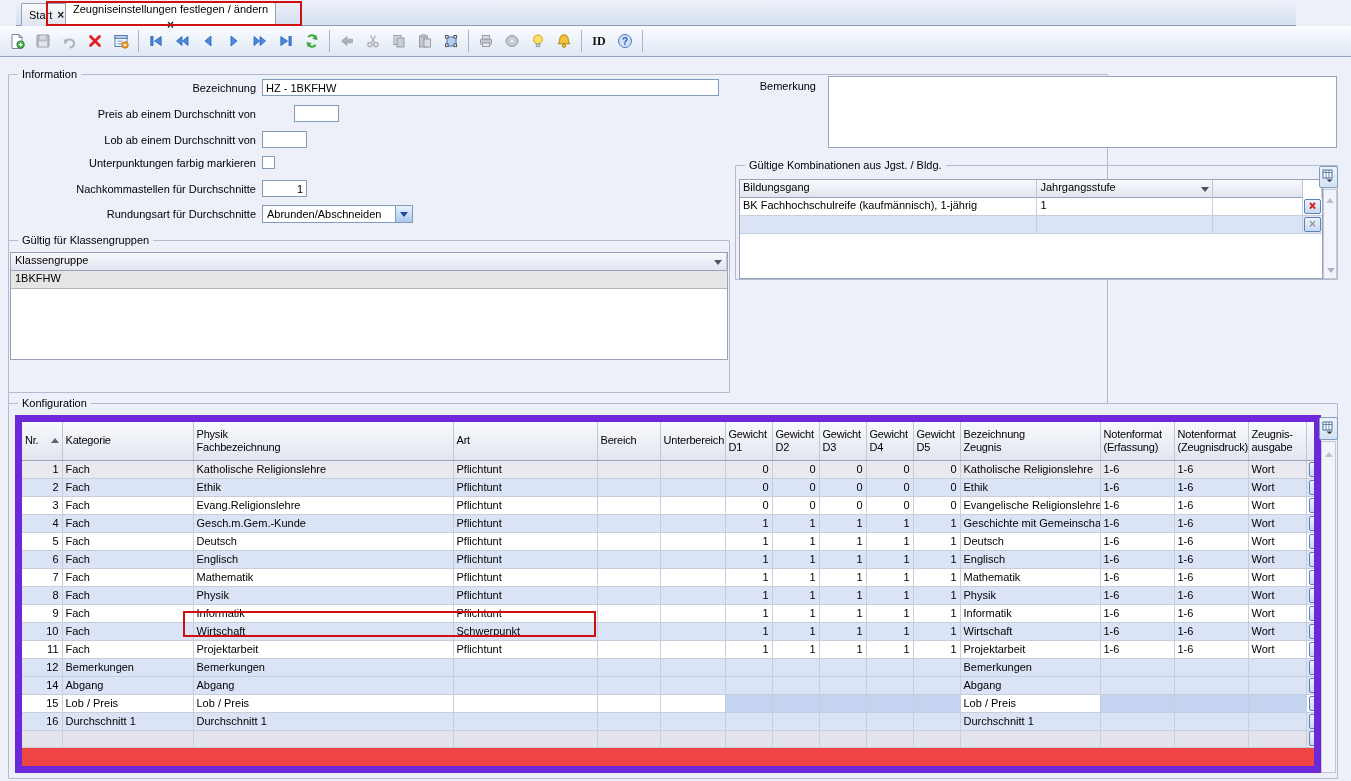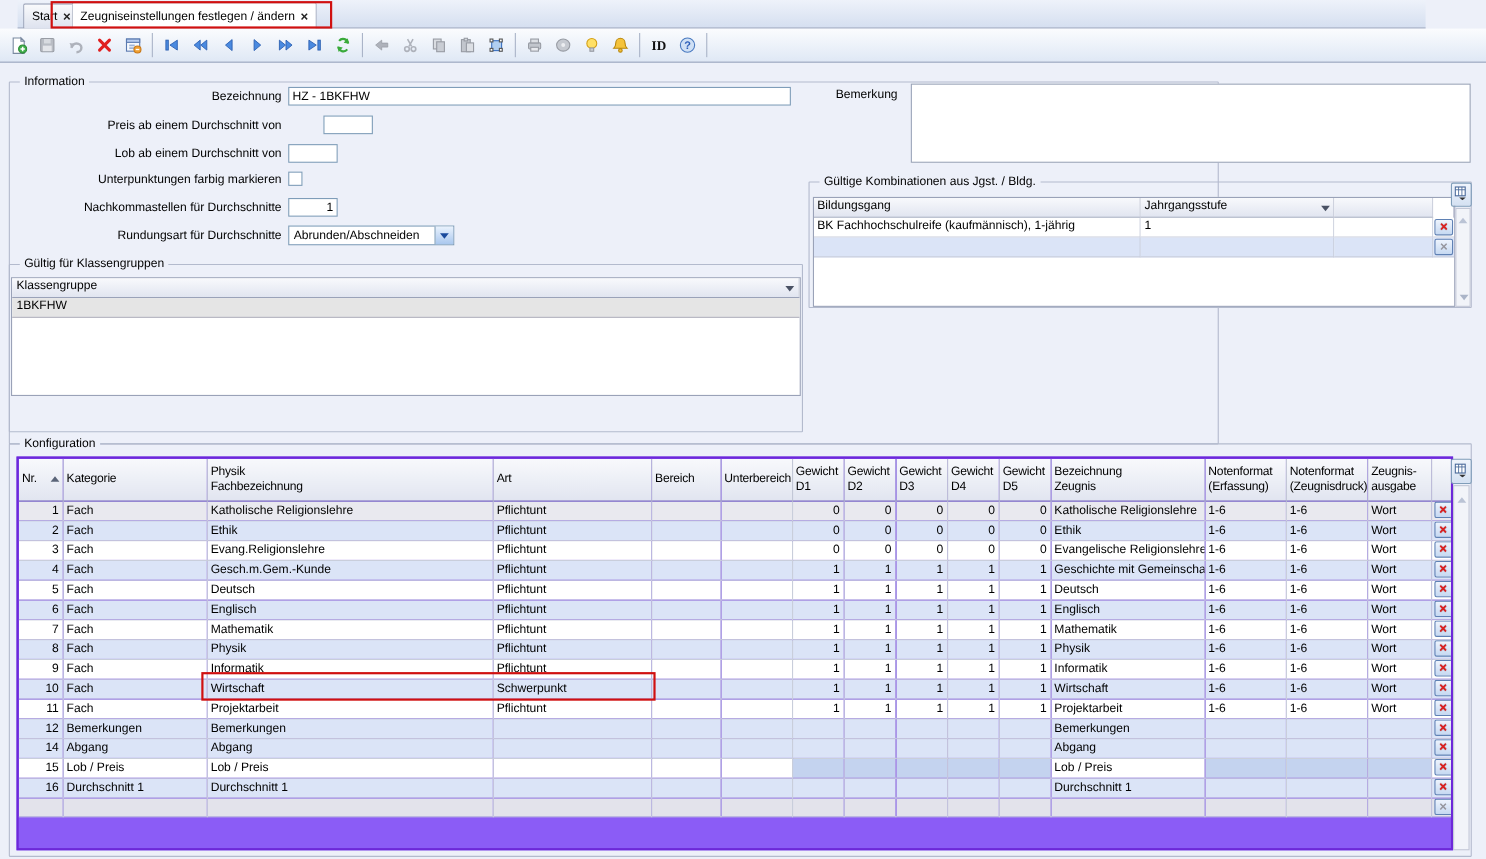--- a/index.html
+++ b/index.html
@@ -9,21 +9,21 @@
     font-size:11px; color:#000; background:#edf0f9; position:relative;
     overflow:hidden;
   }
   
   .tabbar { position:absolute; left:16px; top:0; width:1280px; height:26px;
     background:linear-gradient(#eef2fa,#d5dff0);
     border-bottom:1px solid #8e9ab4;padding-left:23px; }
   .tab { position:absolute; height:23px; top:3px; display:flex; align-items:center;
     padding:0 7px; gap:5px; background:linear-gradient(#f9fafc,#dde2ee);
     border:1px solid #98a0b4; border-bottom:none; border-radius:2px 2px 0 0; cursor:default; }
-  .tab.active { top:2px; height:24px; background:#fff; z-index:2; }
+  .tab.active { top:2px; height:24px; background:#fff; z-index:2;flex-direction:column; }
   .tab-close { font-weight:bold; font-size:12px; line-height:10px; color:#222; }
   
   .toolbar { position:absolute; left:0; top:26px; width:1351px; height:31px;
     background:linear-gradient(#fbfcfe,#dfe8f5); border-bottom:1px solid #93a0bb;
     display:flex; align-items:center; padding-left:4px; }
   .tb-btn { width:24px; height:24px; border:none; background:transparent;
     display:flex; align-items:center; justify-content:center; margin:0 1px; padding:0; }
   .tb-btn .icon { display:flex; align-items:center; justify-content:center; width:18px; height:18px; }
   .tb-btn .icon.txt { font-weight:bold; font-size:12px; color:#111; width:auto; font-family:"Liberation Serif","DejaVu Serif",serif; }
   .tb-sep { width:1px; height:22px; background:#aab4c8; margin:0 4px; }
@@ -74,21 +74,21 @@
     align-items:center; justify-content:center; background:#fff; }
   .krow.alt .kcx { background:#dbe4f7; }
   .kc1 { width:298px; } .kc2 { width:176px; } .kc3 { width:90px; }
   .khead .kc1 { width:298px; } .khead .kc2 { width:176px; } .khead .kc3 { width:90px; }
   .khead .kcx { width:19px; border-bottom:none; }
   
   .klwrap { position:absolute; background:#fff; border:1px solid #9aa2b8; overflow:hidden; }
   .klhead { height:18px; padding:1px 4px; }
   .klrow { height:18px; padding:1px 4px; background:#e5e5e5; border-bottom:1px solid #b4b4c0; }
   
-  .konfig-wrap { position:absolute; background:#8b5cf6; border:2px solid #6d28d9; overflow:hidden; }
+  .konfig-wrap { position:absolute; background:#ef4444; border:7px solid #6d28d9; overflow:hidden; }
   table.grid { border-collapse:collapse; table-layout:fixed; width:1306px; font-size:11px; }
   table.grid th { background:linear-gradient(#f8f9fc,#e1e5f0); border-right:1px solid #c2c7d6;
     border-bottom:1px solid #9aa2b8; font-weight:normal; text-align:left; vertical-align:middle;
     padding:1px 3px; white-space:pre-line; line-height:13px; height:38px; letter-spacing:-0.2px; overflow:hidden; }
   table.grid td { border-right:1px solid #c9cedb; border-bottom:1px solid #c9cedb; padding:0 3px;
     height:17px; line-height:17px; overflow:hidden; white-space:nowrap; background:#fff; }
   table.grid tr.alt td { background:#dbe4f7; }
   table.grid tr.sel td { background:#e9e9ef; }
   table.grid td.dis { background:#c4d3ef; }
   table.grid tr.newrow td { background:#e3e3eb; }

